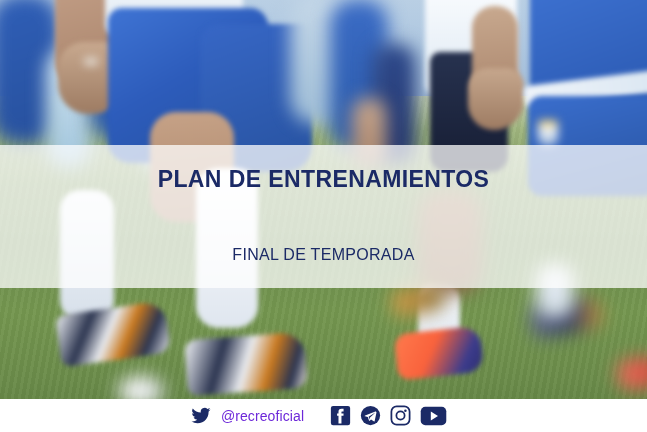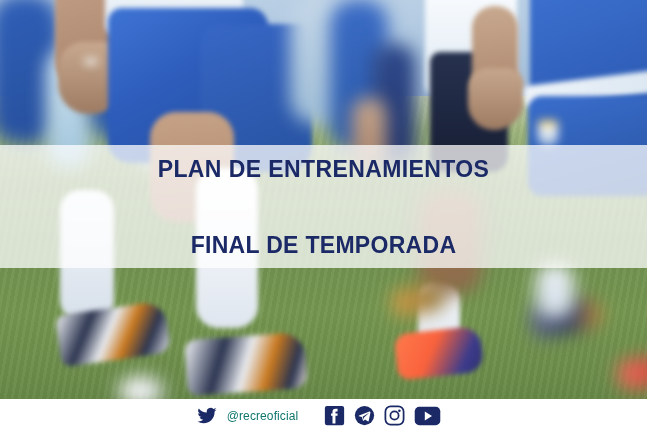--- a/index.html
+++ b/index.html
@@ -64,21 +64,21 @@
   }
   .blob.soft { filter: blur(9px); }
   .blob.hard { filter: blur(2.5px); }
 
   
   .text-band {
     position: absolute;
     left: 0;
     top: 145px;
     width: 100%;
-    height: 123px;
+    height: 143px;
     background: rgba(255,255,255,0.74);
     display: flex;
     flex-direction: column;
     align-items: center;
     justify-content: center;
     gap: 48px;
   }
 
   .line {
     color: #1b2a66;
@@ -91,42 +91,42 @@
     font-weight: 700;
     line-height: 28px;
     letter-spacing: 0.4px;
   }
   .line-day {
     font-size: 22px;
     font-weight: 600;
     line-height: 28px;
   }
   .line-final {
-    font-size: 23px;
-    font-weight: 700;
+    font-size: 16px;
+    font-weight: 400;
     line-height: 28px;
     letter-spacing: 0.3px;
   }
 
   
   .footer {
     position: absolute;
     left: 0;
     bottom: 0;
     width: 100%;
     height: 33px;
     background: #ffffff;
     display: flex;
     align-items: center;
     justify-content: center;
     gap: 9px;
   }
   .footer-handle {
-    color: #0f766e;
-    font-size: 12px;
+    color: #6d28d9;
+    font-size: 14px;
     font-weight: 400;
     letter-spacing: 0.1px;
     white-space: nowrap;
   }
   .sico {
     display: inline-flex;
     align-items: center;
     justify-content: center;
     line-height: 0;
   }

